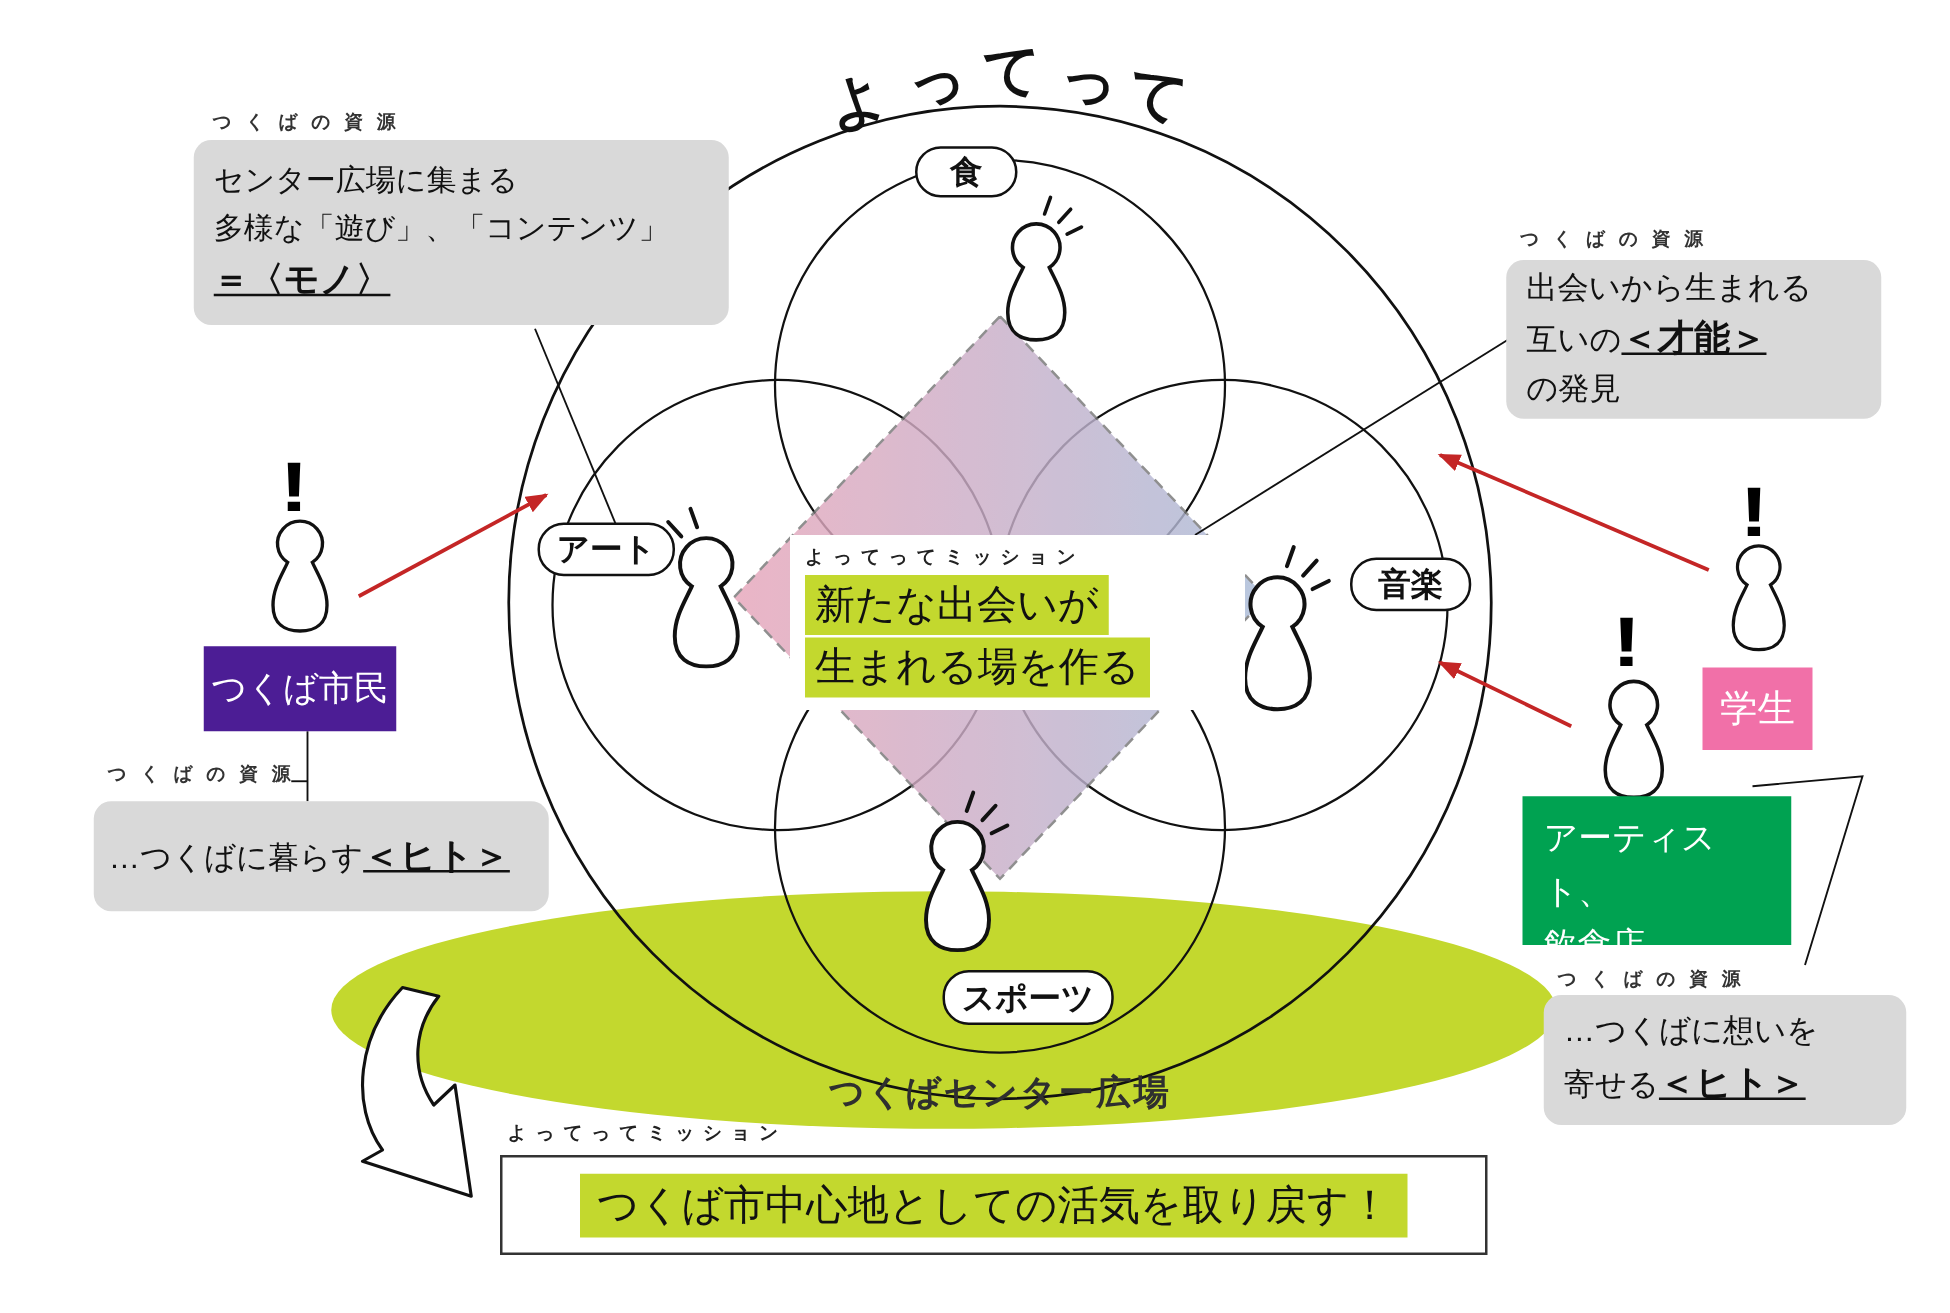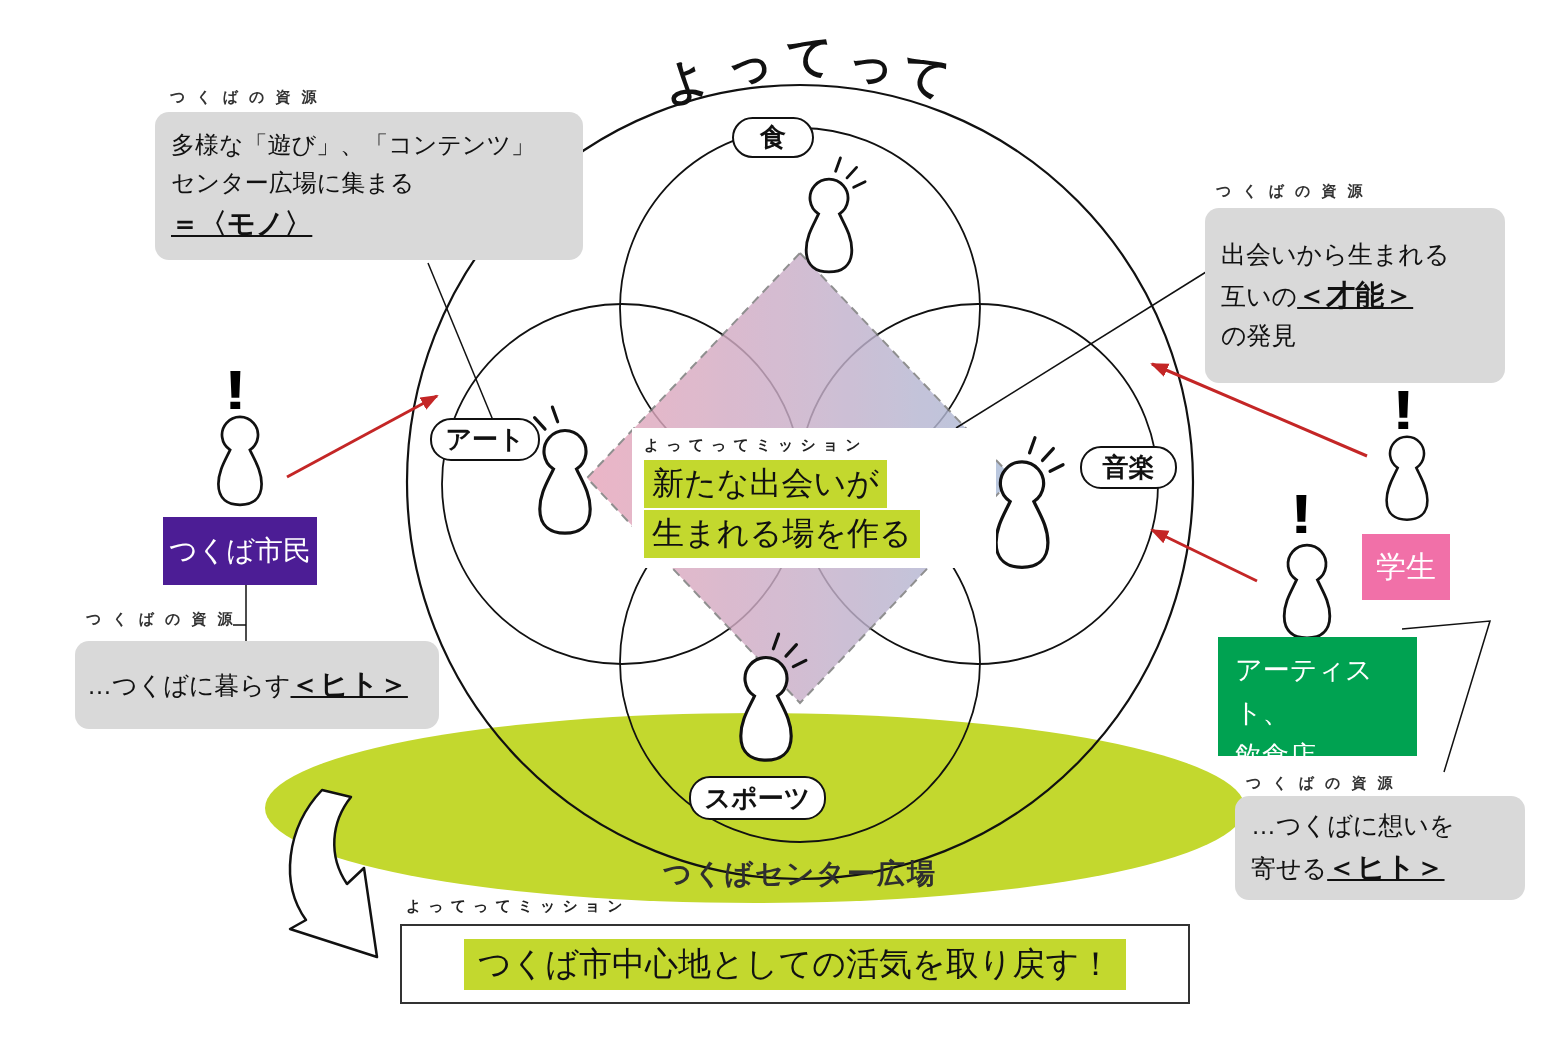--- a/index.html
+++ b/index.html
@@ -99,27 +99,27 @@
   </svg>
 
   <span class="abs txt tchar" style="left:662px;top:50px;transform:rotate(-16deg)">よ</span>
   <span class="abs txt tchar" style="left:726px;top:33px;transform:rotate(-8deg)">っ</span>
   <span class="abs txt tchar" style="left:786px;top:26px">て</span>
   <span class="abs txt tchar" style="left:848px;top:33px;transform:rotate(8deg)">っ</span>
   <span class="abs txt tchar" style="left:902px;top:45px;transform:rotate(16deg)">て</span>
 
   <div class="abs txt rlabel" style="left:170px;top:88px">つくばの資源</div>
   <div class="abs txt bubble" style="left:155px;top:112px;width:396px;padding:14px 16px;font-size:24px;line-height:1.58">
+    <div>センター広場に集まる</div>
     <div>多様な「遊び」、「コンテンツ」</div>
-    <div>センター広場に集まる</div>
     <div><span class="em" style="font-size:28px">＝〈モノ〉</span></div>
   </div>
 
   <div class="abs txt rlabel" style="left:1216px;top:182px">つくばの資源</div>
-  <div class="abs txt bubble" style="left:1205px;top:208px;width:268px;padding:28px 16px;font-size:25px;line-height:1.5">
+  <div class="abs txt bubble" style="left:1205px;top:208px;width:268px;padding:4px 16px;font-size:25px;line-height:1.5">
     <div>出会いから生まれる</div>
     <div>
       <span>互いの</span><span class="em" style="font-size:29px">＜才能＞</span>
     </div>
     <div>の発見</div>
   </div>
 
   <div class="abs txt rlabel" style="left:86px;top:610px">つくばの資源</div>
   <div class="abs txt bubble" style="left:75px;top:641px;width:340px;padding:24px 12px;font-size:25px">
     <span>…つくばに暮らす</span><span class="em" style="font-size:29px">＜ヒト＞</span>
@@ -132,35 +132,35 @@
       <span>寄せる</span><span class="em" style="font-size:29px">＜ヒト＞</span>
     </div>
   </div>
 
   <div class="abs txt rolebox roleC" style="left:163px;top:517px;width:154px;height:68px;background:#4c1d95;font-size:28px">
     <span>つくば市民</span>
   </div>
   <div class="abs txt rolebox roleC" style="left:1362px;top:534px;width:88px;height:66px;background:#f170a8;font-size:30px">
     <span>学生</span>
   </div>
-  <div class="abs txt rolebox" style="left:1218px;top:637px;width:182px;height:107px;background:#00a251;font-size:27px;line-height:1.6;padding:12px 0 0 17px">
+  <div class="abs txt rolebox" style="left:1218px;top:637px;width:182px;height:107px;background:#00a251;font-size:27px;line-height:1.6;padding:12px 16px 0 17px">
     <div>アーティスト、</div>
     <div>飲食店</div>
   </div>
 
   <div class="abs txt pill" style="left:732px;top:117px;width:78px;height:37px">
     <span>食</span>
   </div>
   <div class="abs txt pill" style="left:430px;top:418px;width:106px;height:39px">
     <span>アート</span>
   </div>
   <div class="abs txt pill" style="left:1080px;top:446px;width:93px;height:39px">
     <span>音楽</span>
   </div>
-  <div class="abs txt pill" style="left:689px;top:776px;width:133px;height:40px">
+  <div class="abs txt pill" style="left:754px;top:776px;width:133px;height:40px">
     <span>スポーツ</span>
   </div>
 
   <div class="abs txt" style="left:632px;top:428px;width:340px;background:#fff;padding:8px 12px 10px 12px">
     <div class="mlabel" style="margin-bottom:5px">よってってミッション</div>
     <div><span class="hl" style="font-size:32px">新たな出会いが</span></div>
     <div style="margin-top:2px"><span class="hl" style="font-size:32px">生まれる場を作る</span></div>
   </div>
 
   <div class="abs txt bang" style="left:226px;top:362px">!</div>

